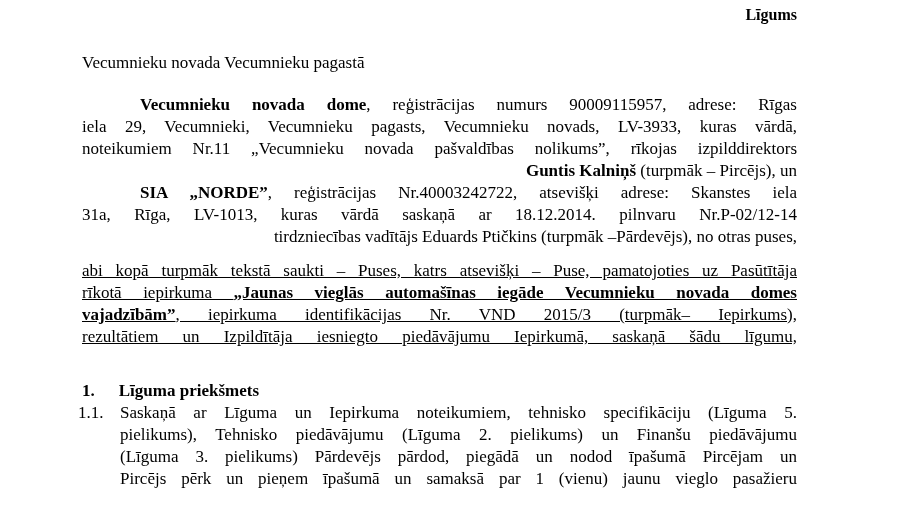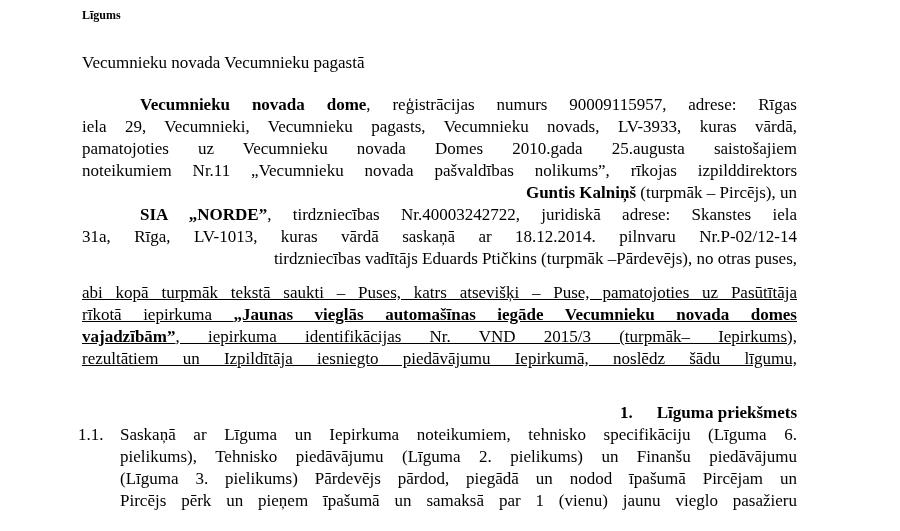--- a/index.html
+++ b/index.html
@@ -20,38 +20,38 @@
   }
   .b { font-weight: bold; margin-top: 31px; }
   .ln { line-height: 22px; }
   
   .jl { text-align: justify; text-align-last: justify; }
   
   .ll { text-align: right; }
   
   .ind { text-indent: 58px; }
   .title {
-    text-align: left;
+    text-align: right;
     font-weight: bold;
-    font-size: 12px;
+    font-size: 16px;
     line-height: 22px;
   }
   .dateline {
     display: flex;
     justify-content: space-between;
     margin-top: 26px;
     line-height: 22px;
     align-items: flex-end;
   }
   .para { margin: 0; }
   .para-first { margin-top: 20px; }
   .para-gap { margin-top: 12px; text-decoration: underline; }
   .heading {
     margin-top: 32px;
-    text-align: right;
+    text-align: left;
     font-weight: bold;
     line-height: 22px;
   }
   .hnum { margin-right: 24px; }
   .item {
     display: flex;
     margin-left: -4px;
   }
   .inum {
     width: 42px;
@@ -67,43 +67,42 @@
 
   <div class="title">Līgums</div>
 
   <div class="dateline">
     <span>Vecumnieku novada Vecumnieku pagastā</span>
   </div>
 
   <div class="para para-first">
     <div class="ln jl ind"><span class="b">Vecumnieku novada dome</span><span>, reģistrācijas numurs 90009115957, adrese: Rīgas</span></div>
     <div class="ln jl"><span>iela 29, Vecumnieki, Vecumnieku pagasts, Vecumnieku novads, LV-3933, kuras vārdā,</span></div>
-    <div class="ln jl"><span>pamatojoties uz Vecumnieku novada Domes 2010.gada 25.augusta saistošajiem</span></div>
     <div class="ln jl"><span>noteikumiem Nr.11 „Vecumnieku novada pašvaldības nolikums”, rīkojas izpilddirektors</span></div>
     <div class="ln ll"><span class="b">Guntis Kalniņš</span><span> (turpmāk – Pircējs), un</span></div>
   </div>
 
   <div class="para">
-    <div class="ln jl ind"><span class="b">SIA „NORDE”</span><span>, tirdzniecības Nr.40003242722, juridiskā adrese: Skanstes iela</span></div>
+    <div class="ln jl ind"><span class="b">SIA „NORDE”</span><span>, reģistrācijas Nr.40003242722, atsevišķi adrese: Skanstes iela</span></div>
     <div class="ln jl"><span>31a, Rīga, LV-1013, kuras vārdā saskaņā ar 18.12.2014. pilnvaru Nr.P-02/12-14</span></div>
     <div class="ln ll"><span>tirdzniecības vadītājs Eduards Ptičkins (turpmāk –Pārdevējs), no otras puses,</span></div>
   </div>
 
   <div class="para para-gap">
     <div class="ln jl"><span>abi kopā turpmāk tekstā saukti – Puses, katrs atsevišķi – Puse, pamatojoties uz Pasūtītāja</span></div>
     <div class="ln jl"><span>rīkotā iepirkuma </span><span class="b">„Jaunas vieglās automašīnas iegāde Vecumnieku novada domes</span></div>
     <div class="ln jl"><span class="b">vajadzībām”</span><span>, iepirkuma identifikācijas Nr. VND 2015/3 (turpmāk– Iepirkums),</span></div>
-    <div class="ln jl"><span>rezultātiem un Izpildītāja iesniegto piedāvājumu Iepirkumā, noslēdz šādu līgumu,</span></div>
+    <div class="ln jl"><span>rezultātiem un Izpildītāja iesniegto piedāvājumu Iepirkumā, saskaņā šādu līgumu,</span></div>
   </div>
 
   <div class="heading"><span class="hnum">1.</span><span>Līguma priekšmets</span></div>
 
   <div class="item">
     <div class="inum ln">1.1.</div>
     <div class="itext">
-      <div class="ln jl"><span>Saskaņā ar Līguma un Iepirkuma noteikumiem, tehnisko specifikāciju (Līguma 6.</span></div>
+      <div class="ln jl"><span>Saskaņā ar Līguma un Iepirkuma noteikumiem, tehnisko specifikāciju (Līguma 5.</span></div>
       <div class="ln jl"><span>pielikums), Tehnisko piedāvājumu (Līguma 2. pielikums) un Finanšu piedāvājumu</span></div>
       <div class="ln jl"><span>(Līguma 3. pielikums) Pārdevējs pārdod, piegādā un nodod īpašumā Pircējam un</span></div>
       <div class="ln jl"><span>Pircējs pērk un pieņem īpašumā un samaksā par 1 (vienu) jaunu vieglo pasažieru</span></div>
     </div>
   </div>
 
 </div>
 
 </body></html>

